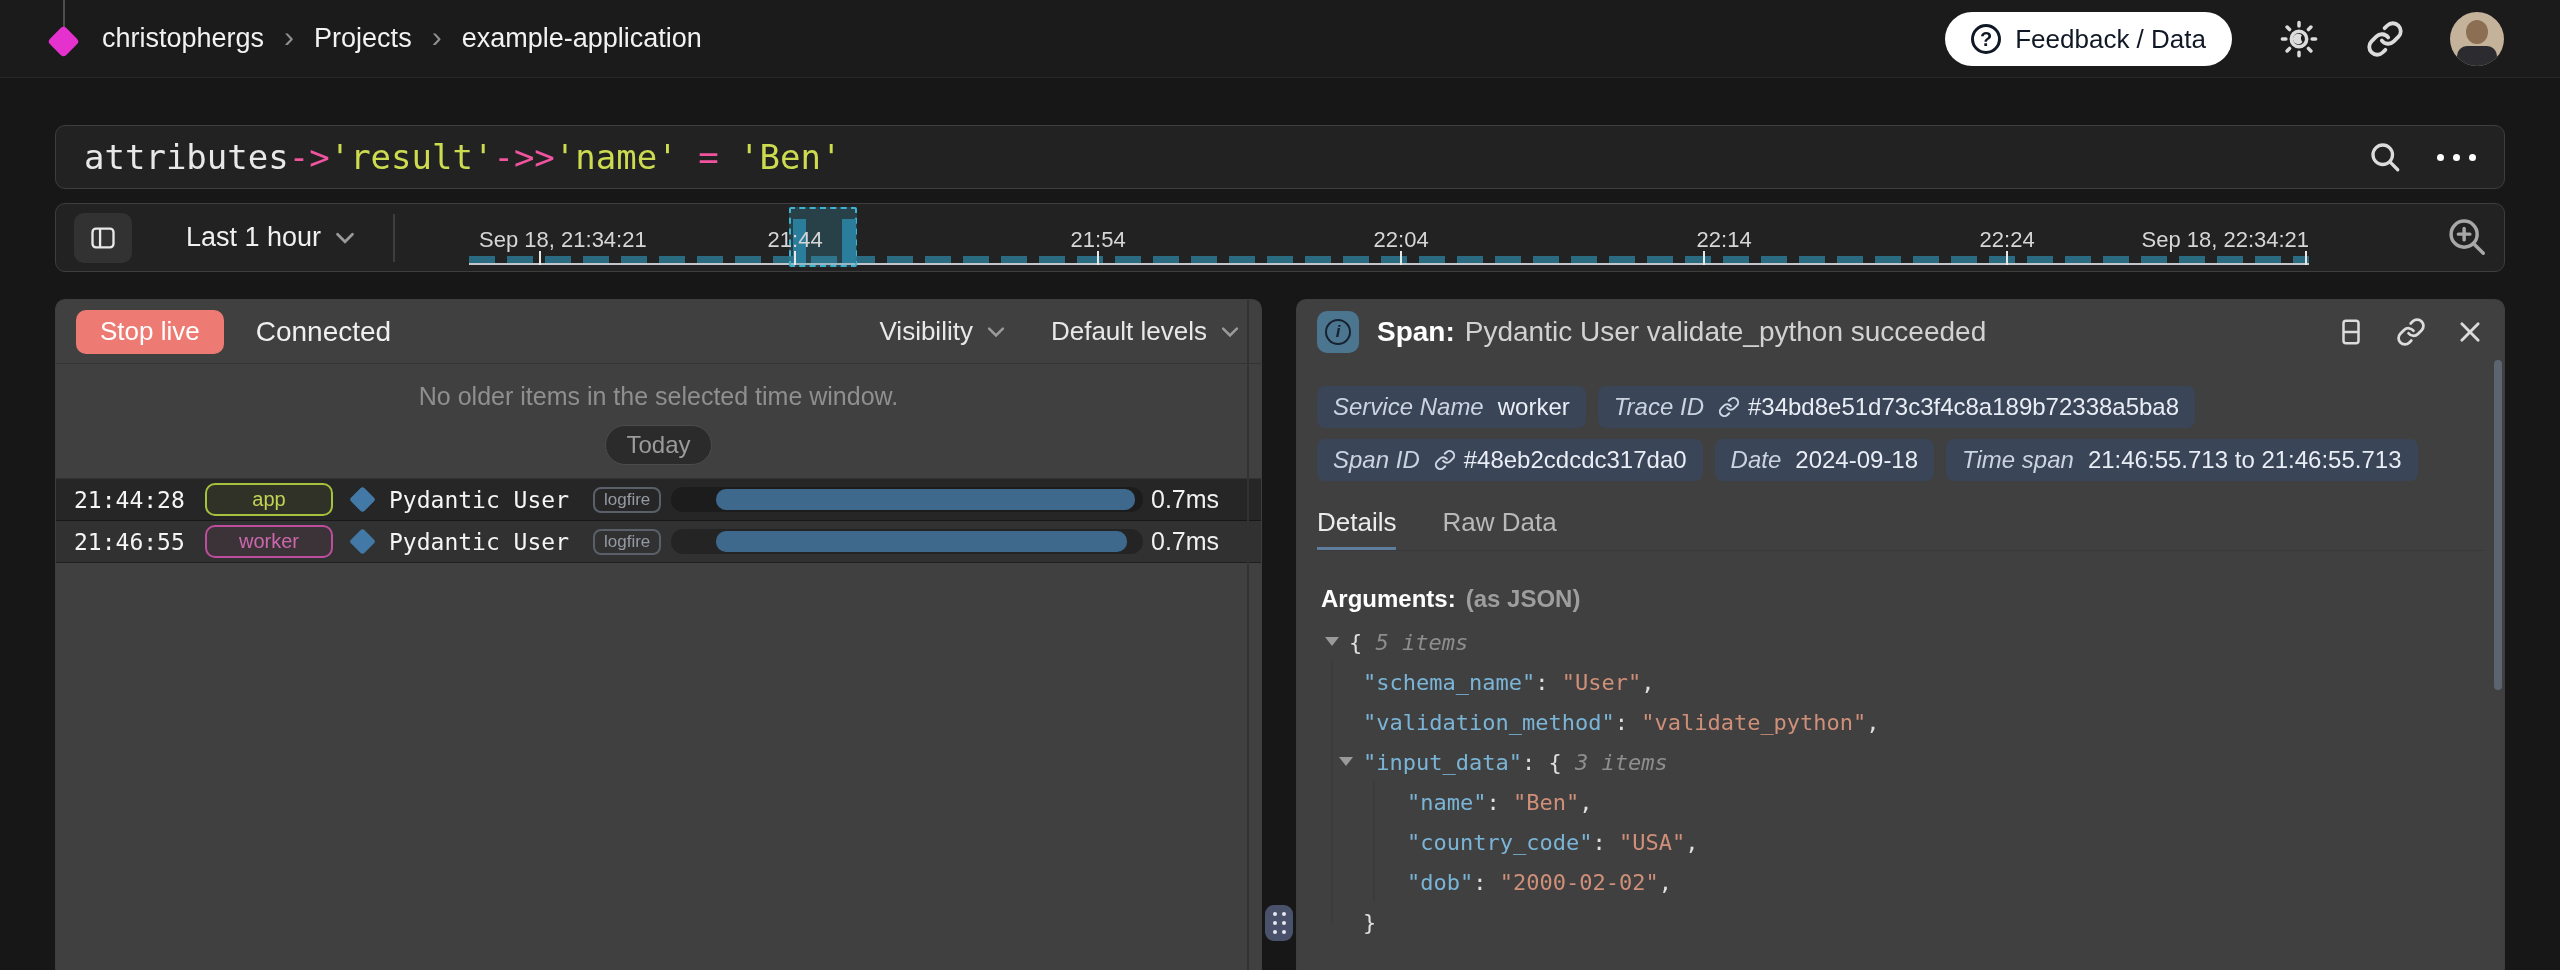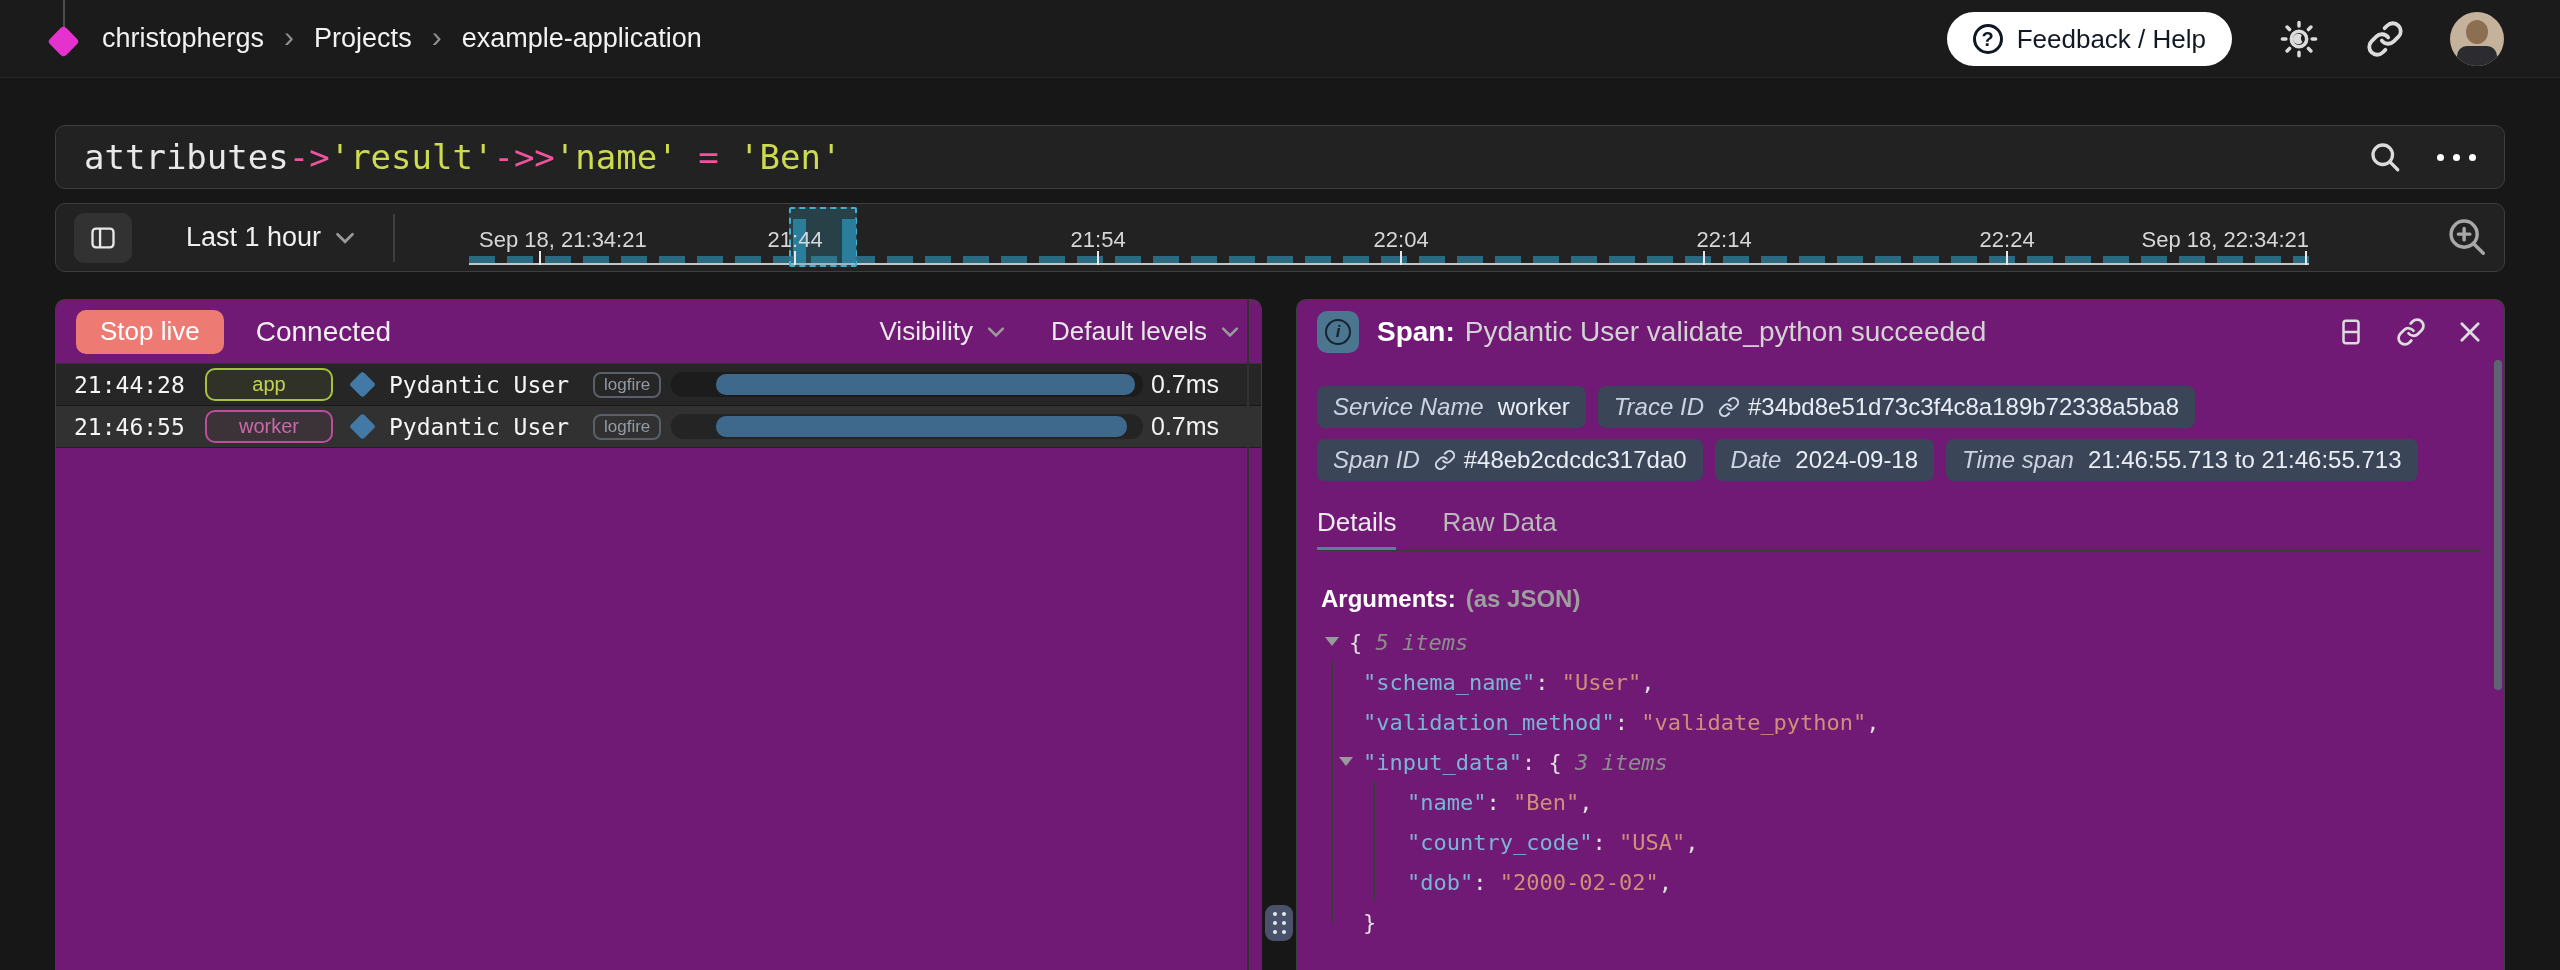--- a/index.html
+++ b/index.html
@@ -59,21 +59,21 @@
   .edge-label.start { left:60px; }
   .edge-label.end { left:1890px; transform:translateX(-100%); }
   .edge-tick { position:absolute; bottom:6px; width:2px; height:14px; background:#e8e8e8; }
   .selection { position:absolute; left:370px; top:2px; width:68px; height:60px;
                border:2.5px dashed #3db3d1; background:rgba(56,143,170,0.28); border-radius:2px; cursor:pointer; }
   .selection .sbar { position:absolute; bottom:2px; background:#2a7e9c; }
   .tl-zoom { position:absolute; right:14px; top:10px; color:#a8a8a8; cursor:pointer; }
 
   
   .main { position:relative; margin:27px 55px 0; height:671px; display:flex; gap:34px; }
-  .panel { background:#701a75; border:1.5px solid #3e3e3e; border-bottom:none;
+  .panel { background:#404040; border:1.5px solid #3e3e3e; border-bottom:none;
            border-radius:10px 10px 0 0; overflow:hidden; position:relative; }
   .live-panel { width:1207px; }
   .detail-panel { width:1209px; }
 
   
   .live-header { height:64px; display:flex; align-items:center; padding:0 20px; border-bottom:1.5px solid #343434; }
   .stop-btn { background:#ee7b73; color:#fff; font-size:26px; height:44px; border-radius:10px;
               padding:0 24px; display:flex; align-items:center; cursor:pointer; }
   .connected { margin-left:32px; font-size:28px; color:#f0f0f0; }
   .live-header .spacer { flex:1; }
@@ -152,21 +152,21 @@
     <nav class="breadcrumb">
       <span>christophergs</span>
       <span class="sep">›</span>
       <span>Projects</span>
       <span class="sep">›</span>
       <span>example-application</span>
     </nav>
     <div class="top-right">
       <button class="feedback-btn" style="border:none;font-family:inherit;">
         <span class="q-circle">?</span>
-        <span>Feedback / Help</span>
+        <span>Feedback / Data</span>
       </button>
       <span class="icon-btn">
         <svg width="42" height="42" viewBox="0 0 24 24" fill="none" stroke="currentColor" stroke-width="2" stroke-linecap="round">
           <path d="M12 2.5v2M12 19.5v2M2.5 12h2M19.5 12h2M5.2 5.2l1.4 1.4M17.4 17.4l1.4 1.4M5.2 18.8l1.4-1.4M17.4 6.6l1.4-1.4"></path>
           <circle cx="12" cy="12" r="4.4"></circle>
           <path d="M13.6 9.8a3 3 0 1 0 .4 3.9 3.4 3.4 0 0 1-.4-3.9" fill="currentColor" stroke="none"></path>
         </svg>
       </span>
       <span class="icon-btn">
         <svg width="38" height="38" viewBox="0 0 24 24" fill="none" stroke="currentColor" stroke-width="2.4" stroke-linecap="round" stroke-linejoin="round">
@@ -259,20 +259,24 @@
         </span>
         <span class="dropdown">
           <span>Default levels</span>
           <span class="chev">
             <svg width="22" height="22" viewBox="0 0 16 16" fill="none" stroke="currentColor" stroke-width="1.8" stroke-linecap="round">
                 <path d="M3 5.5 L8 10.5 L13 5.5"></path>
               </svg>
           </span>
         </span>
       </div>
+      <div class="empty-block">
+        <div class="empty-msg">No older items in the selected time window.</div>
+        <span class="date-chip">Today</span>
+      </div>
       <div>
           <div class="trace-row">
             <span class="t-time">21:44:28</span>
             <span class="svc-badge" style="border-color: rgb(166, 194, 61); color: rgb(194, 211, 83); background: rgba(166, 194, 61, 0.08);">app</span>
             <span class="t-diamond"></span>
             <span class="t-name">Pydantic User</span>
             <span class="tag-badge">logfire</span>
             <span class="bar-track">
               <span class="dur-bar" style="width: 100%; display: block;"></span>
             </span>

